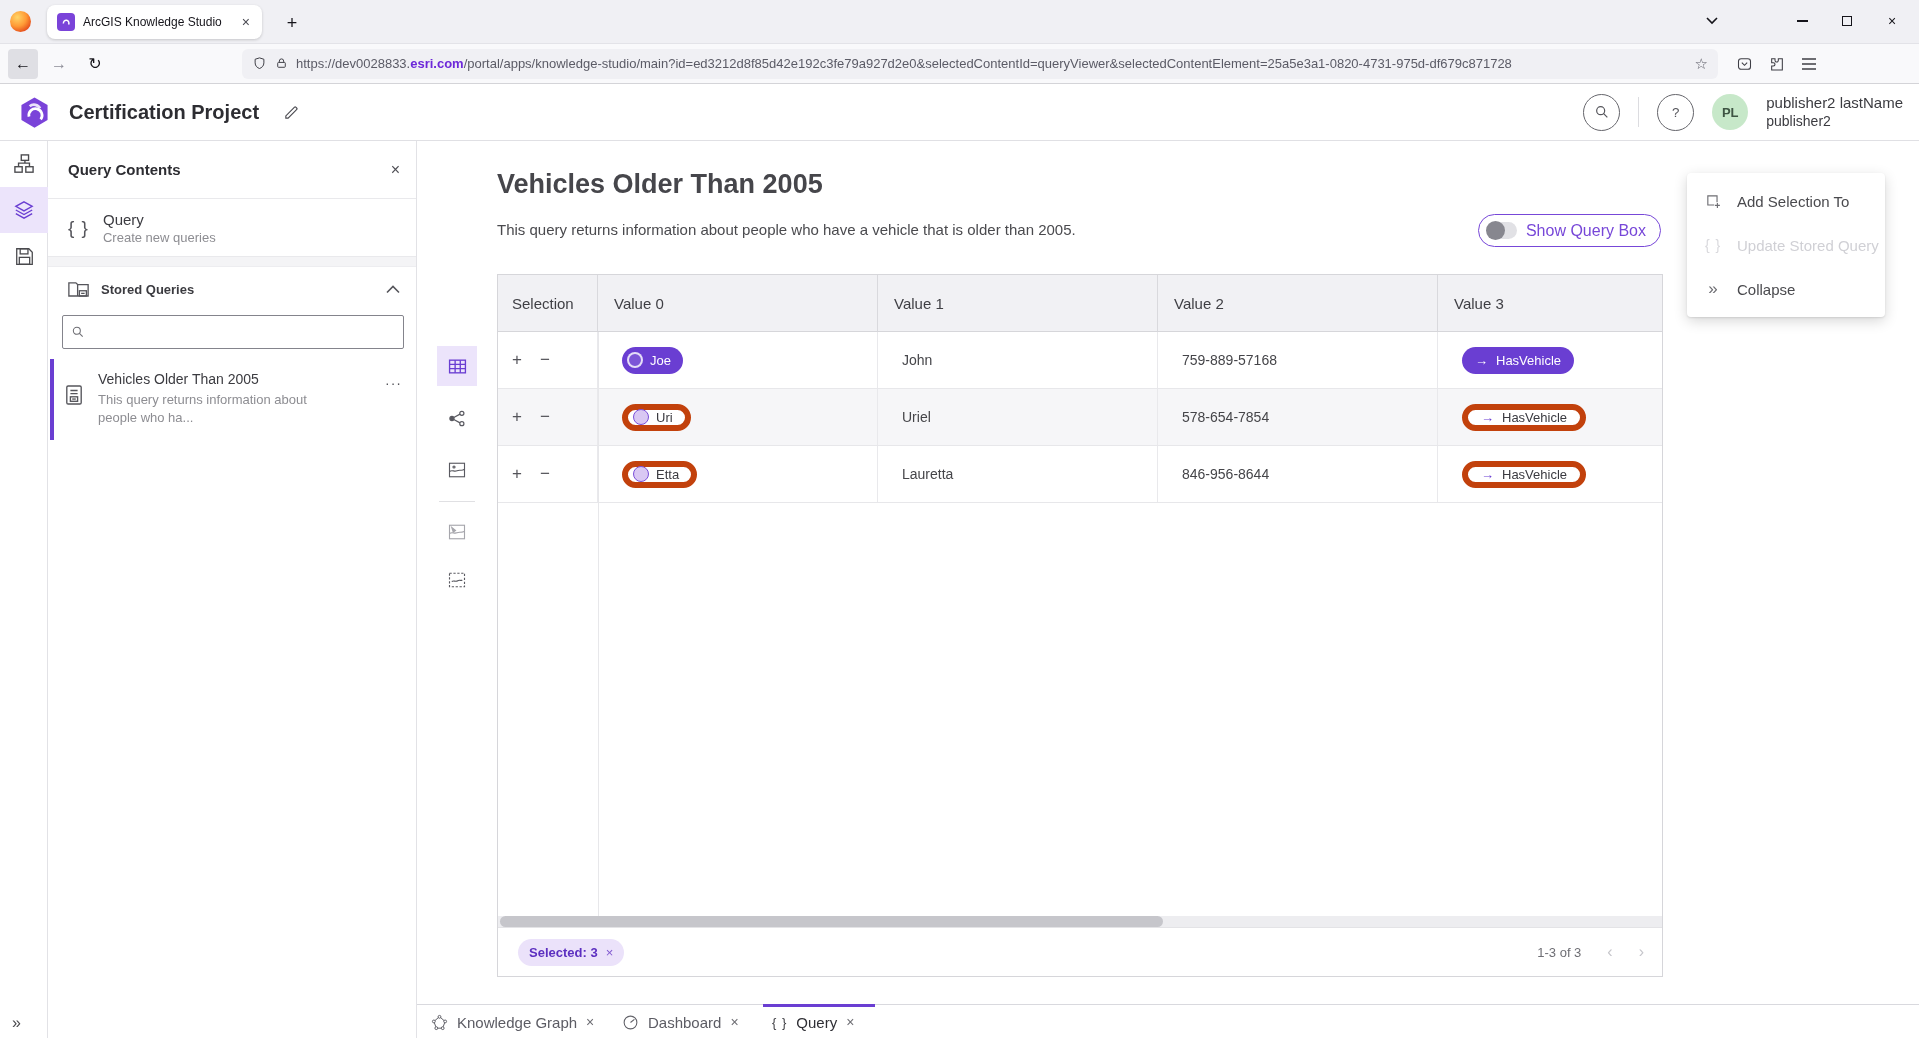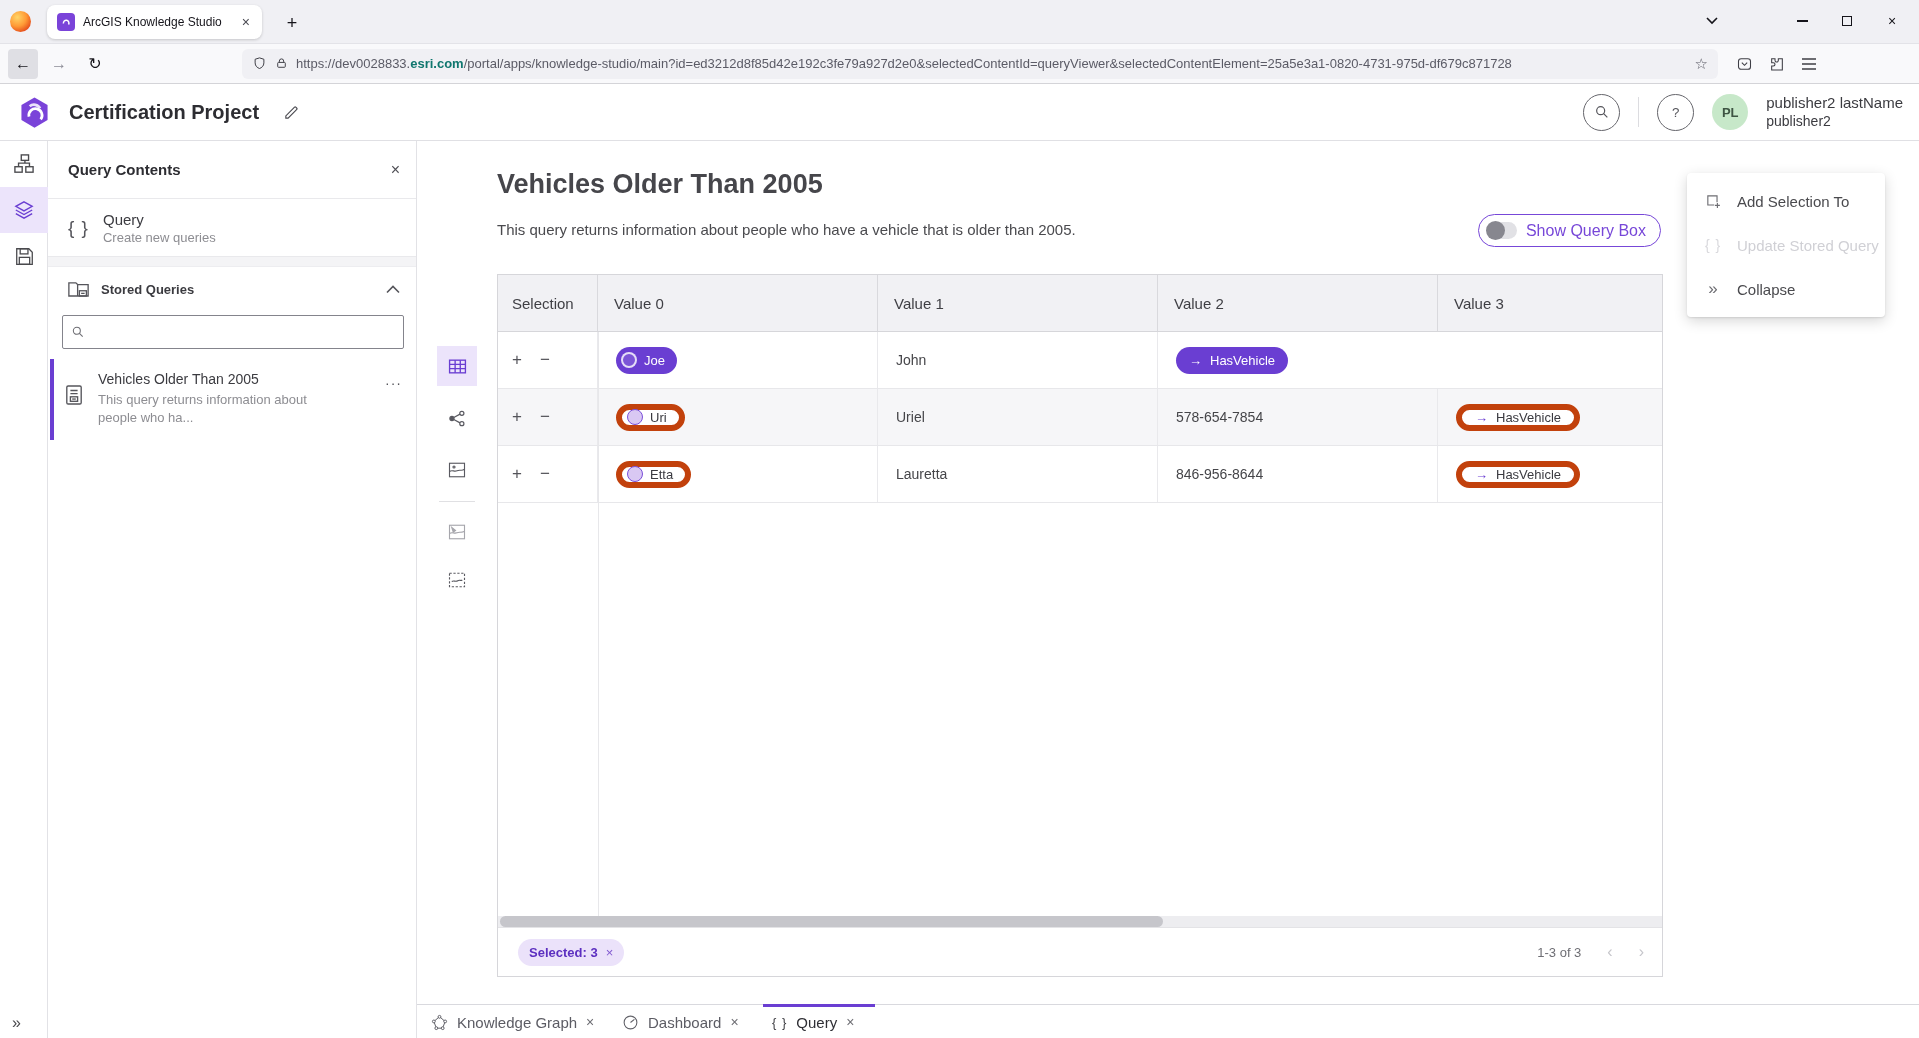--- a/index.html
+++ b/index.html
@@ -24,21 +24,21 @@
   #win-min span { width:11px; height:1.6px; background:#15141a; display:block; }
 
   #nav-toolbar { position:absolute; top:44px; left:0; right:0; height:40px; background:#f9f9fb; border-bottom:1px solid #d4d4d8;
                  display:flex; align-items:center; }
   .nav-btn { width:30px; height:30px; display:flex; align-items:center; justify-content:center; font-size:16px; border-radius:4px; }
   #back-btn { margin-left:8px; background:#dfdfe4; color:#15141a; }
   #fwd-btn { margin-left:6px; color:#8c8c96; }
   #reload-btn { margin-left:6px; color:#15141a; }
   #urlbar { margin-left:132px; width:1476px; height:30px; background:#f0f0f4; border-radius:6px; display:flex; align-items:center; padding:0 10px; gap:8px; }
   #urlbar .url-text { flex:1; font-size:13px; color:#5b5b66; white-space:nowrap; overflow:hidden; }
-  #urlbar .url-text b { color:#0f766e; font-weight:bold; }
+  #urlbar .url-text b { color:#6d28d9; font-weight:bold; }
   #url-star { font-size:15px; color:#5b5b66; }
   .tb-icon { color:#3f3f46; }
   #toolbar-right { display:flex; align-items:center; gap:16px; margin-left:18px; }
 
   
   #app-header { position:absolute; top:84px; left:0; right:0; height:57px; background:#fff; border-bottom:1px solid #e0e0e4;
                 display:flex; align-items:center; }
   #app-logo { margin-left:18px; flex:none; }
   #app-title { margin-left:18px; font-size:20px; font-weight:600; color:#2d2d32; }
   #title-edit { margin-left:24px; color:#4a4a50; }
@@ -97,21 +97,21 @@
 
   
   #table-card { position:absolute; left:80px; top:133px; width:1166px; height:703px; border:1px solid #d6d6da; background:#fff; }
   .trow, #thead { display:grid; grid-template-columns:100px 280px 280px 280px 1fr; height:57px; }
   #thead { background:#f1f1f4; border-bottom:1px solid #d6d6da; }
   #thead .hcell { display:flex; align-items:center; padding-left:16px; font-size:15px; color:#3f3f44; border-right:1px solid #d9d9dd; }
   #thead .hcell:first-child { padding-left:14px; }
   #thead .hcell:last-child { border-right:none; }
   .trow { border-bottom:1px solid #e7e7ea; }
   .trow.alt { background:#f6f6f8; }
-  .cell { display:flex; align-items:center; padding-left:18px; border-right:1px solid #e9e9ec; font-size:14px; color:#454549; }
+  .cell { display:flex; align-items:center; padding-left:24px; border-right:1px solid #e9e9ec; font-size:14px; color:#454549; }
   .cell:last-child { border-right:none; }
   .cell.sel { padding-left:14px; gap:18px; }
   .pm { font-size:17px; color:#54545a; padding:0; }
   #col-sep { position:absolute; left:100px; top:57px; bottom:60px; width:1px; background:#e7e7ea; }
 
   .pill { display:inline-flex; align-items:center; height:27px; border-radius:14px; font-size:13px; }
   .pill.entity { padding:0 12px 0 5px; gap:7px; }
   .pill.link { padding:0 13px; gap:8px; }
   .pill.filled { background:#6a3ed2; color:#fff; }
   .pill.outlined { background:#fff; border:6px solid #c2410c; color:#3a3a40; }
@@ -395,20 +395,23 @@
         <div class="cell">
             <span class="pill entity filled">
               <span class="pcirc"></span>
               <span>Joe</span>
             </span>
           </div>
         <div class="cell">
             <span>John</span>
           </div>
         <div class="cell">
+            <span>759-889-57168</span>
+          </div>
+        <div class="cell">
             <span class="pill link filled">
               <span class="parrow">→</span>
               <span>HasVehicle</span>
             </span>
           </div>
       </div>
 
       <div class="trow alt">
         <div class="cell sel">
           <button class="pm">+</button>

